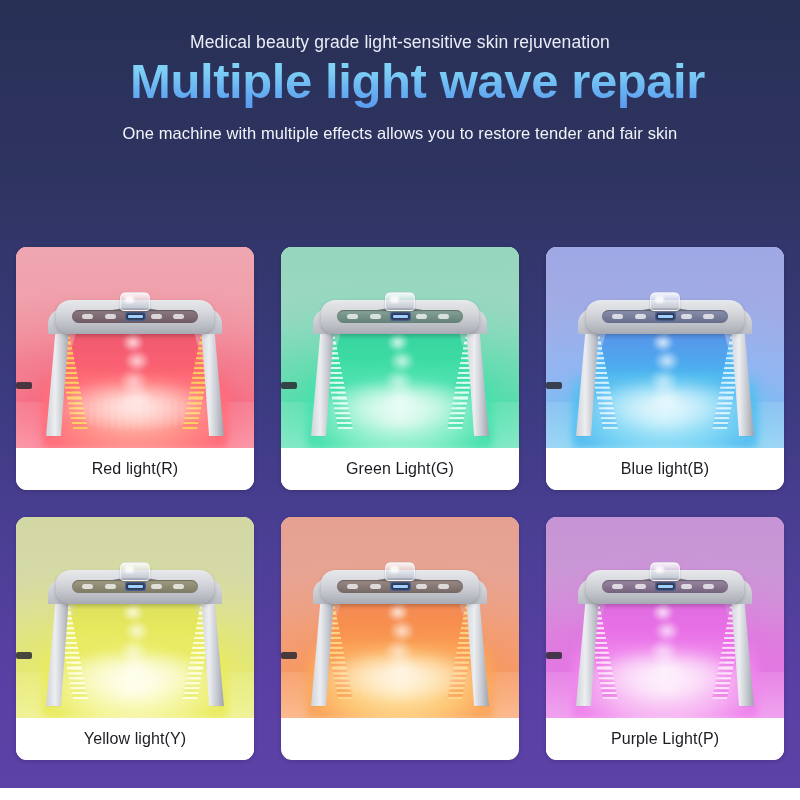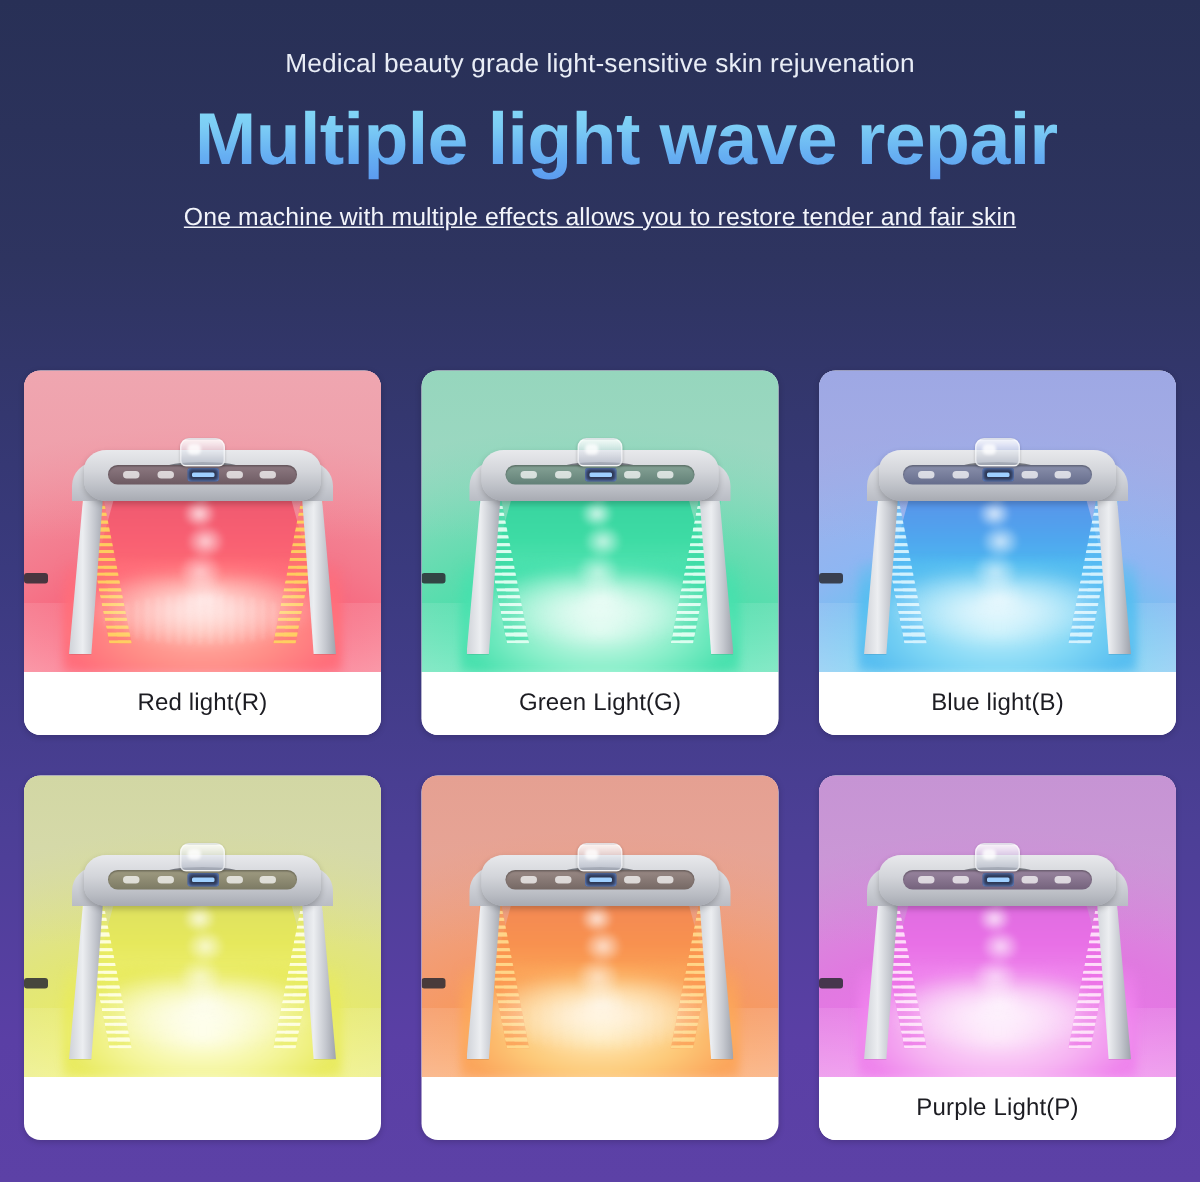--- a/index.html
+++ b/index.html
@@ -27,41 +27,40 @@
 
   .eyebrow {
     margin-top:32px;
     font-size:17.5px;
     color:#e9edf6;
     letter-spacing:.1px;
     font-weight:400;
   }
 
   .headline {
-    margin-top:12px;
+    margin-top:0;
     font-size:49px;
     line-height:57px;
     font-weight:700;
     letter-spacing:-.4px;
     background:linear-gradient(180deg,#86dcf7 0%,#7ccdf5 34%,#66aff2 68%,#5a98ef 100%);
     -webkit-background-clip:text;
     background-clip:text;
     color:transparent;
     padding-left:35px;
     -webkit-text-fill-color:transparent;
   }
   .headline .l2 { display:block; }
 
   .tagline {
     margin-top:14px;
     font-size:16.5px;
     color:#f2f4fa;
     font-weight:400;
     letter-spacing:.1px;
-    text-decoration:underline;
   }
 
   
   .grid {
     position:absolute;
     top:247px; left:16px;
     width:768px;
     display:grid;
     grid-template-columns:repeat(3,238px);
     grid-template-rows:repeat(2,243px);
@@ -494,20 +493,21 @@
         <div class="panel">
           <span class="led k1"></span>
           <span class="led k2"></span>
           <span class="disp"></span>
           <span class="led k3"></span>
           <span class="led k4"></span>
         </div>
         <div class="cap"></div>
       </div>
     </div>
+    <div class="caption">Yellow light(Y)</div>
   </div>
 
   <div class="card" style="--wall: #e8a898; --wallTop: #e5a092; --glowA: #f49b6e; --glowB: #fa9850; --glowC: #fdc878; --ledA: #ef8257; --ledB: #f8914f; --ledC: #fcad5c; --ledD: #fdd184; --poolA: #fba45a; --poolB: #fdc978; --poolC: #ffe9b4; --stripLed: #ffd98c; --stripGlow: rgba(250,150,80,0.88); --panelA: #9a8a86; --panelB: #756864; --matOpacity: 0.2;">
     <div class="photo">
       <div class="room"></div>
       <div class="wall-top"></div>
       <div class="table"></div>
       <div class="cable"></div>
 
       <div class="device">

